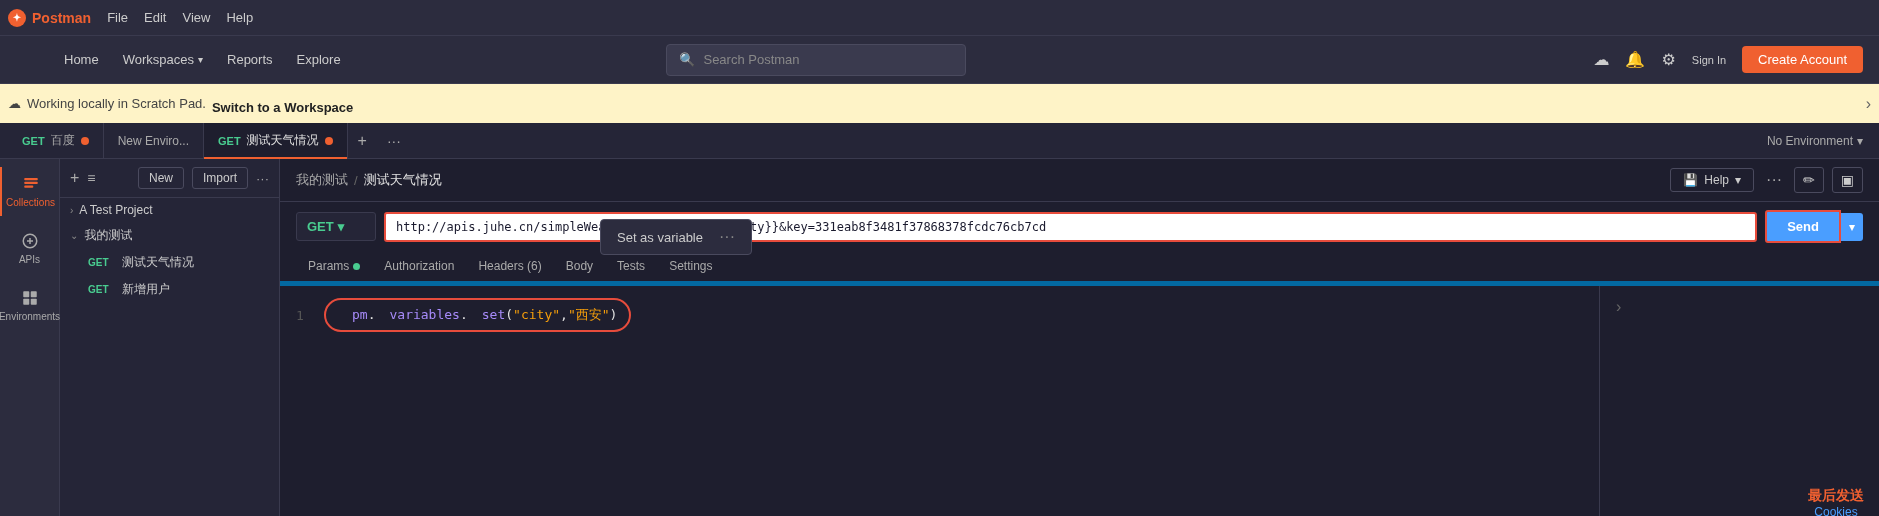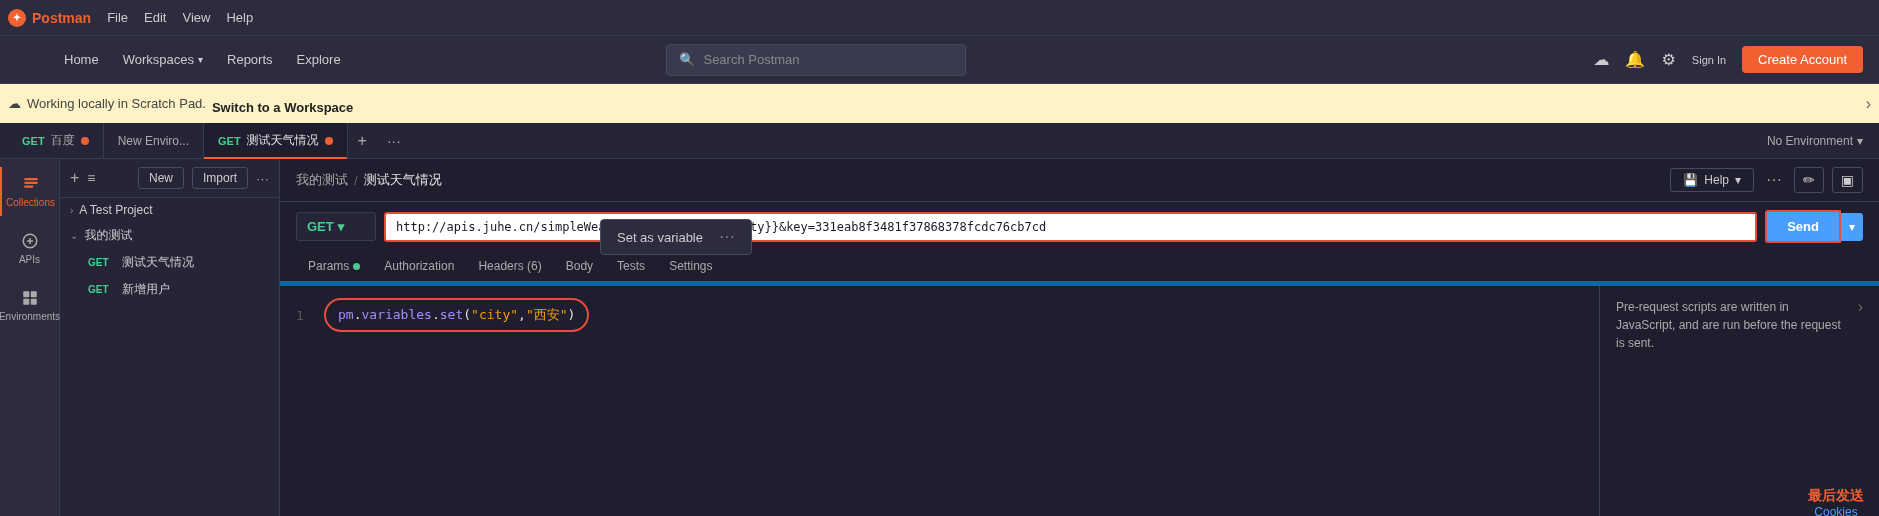--- a/index.html
+++ b/index.html
@@ -93,21 +93,21 @@
     .req-tab { padding: 8px 12px; font-size: 12px; color: #aaa; cursor: pointer; position: relative; display: flex; align-items: center; gap: 4px; }
     .req-tab.active { color: #e0e0e0; }
     .req-tab.active::after { content: ''; position: absolute; bottom: 0; left: 0; right: 0; height: 2px; background: #f06030; }
     .req-tab .dot { width: 7px; height: 7px; border-radius: 50%; background: #49cc90; }
 
     
     .script-area { padding: 12px 16px; font-family: monospace; font-size: 13px; color: #e0e0e0; background: #1e1e2e; }
     .script-line { display: flex; align-items: center; gap: 8px; }
     .line-num { color: #555; min-width: 20px; }
     .script-code { background: #1e1e2e; padding: 6px 12px; border: 2px solid #e74c3c; border-radius: 20px; font-family: monospace; font-size: 13px; }
-    .code-fn { color: #a78bfa; }
+    .code-fn { color: #a78bfa; margin-left: 14px; }
     .code-str { color: #f59e0b; }
     .code-dot { color: #e0e0e0; }
 
     
     .right-panel { width: 280px; background: #1e1e2e; border-left: 1px solid #3a3a4e; padding: 12px 16px; font-size: 12px; color: #aaa; display: flex; align-items: flex-start; gap: 8px; }
     .right-panel-text { line-height: 1.5; flex: 1; }
     .right-panel-chevron { color: #666; font-size: 16px; }
     .inline-get { font-size: 11px; font-weight: 600; color: #49cc90; }
 
     .scratch-pad-label { font-size: 13px; font-weight: 600; color: #e0e0e0; padding: 8px 10px; border-bottom: 1px solid #3a3a4e; }
@@ -303,21 +303,20 @@
     <div style="display:flex;flex:1;">
       <div class="script-area" style="flex:1;">
         <div class="script-line">
           <span class="line-num">1</span>
           <span class="script-code">
             <span class="code-fn">pm</span><span class="code-dot">.</span><span class="code-fn">variables</span><span class="code-dot">.</span><span class="code-fn">set</span><span class="code-dot">(</span><span class="code-str">"city"</span><span class="code-dot">,</span><span class="code-str">"西安"</span><span class="code-dot">)</span>
           </span>
         </div>
       </div>
       <div class="right-panel">
-        <span class="right-panel-text">Pre-request scripts are written in JavaScript, and are run before the request is sent.</span>
         <span class="right-panel-chevron">›</span>
       </div>
     </div>
 
     <div style="position:absolute;right:15px;bottom:10px;text-align:center;">
       <div style="color:#f06030;font-size:14px;font-weight:700;">最后发送</div>
       <div style="color:#4a9eff;font-size:12px;">Cookies</div>
     </div>
 
   </div>

